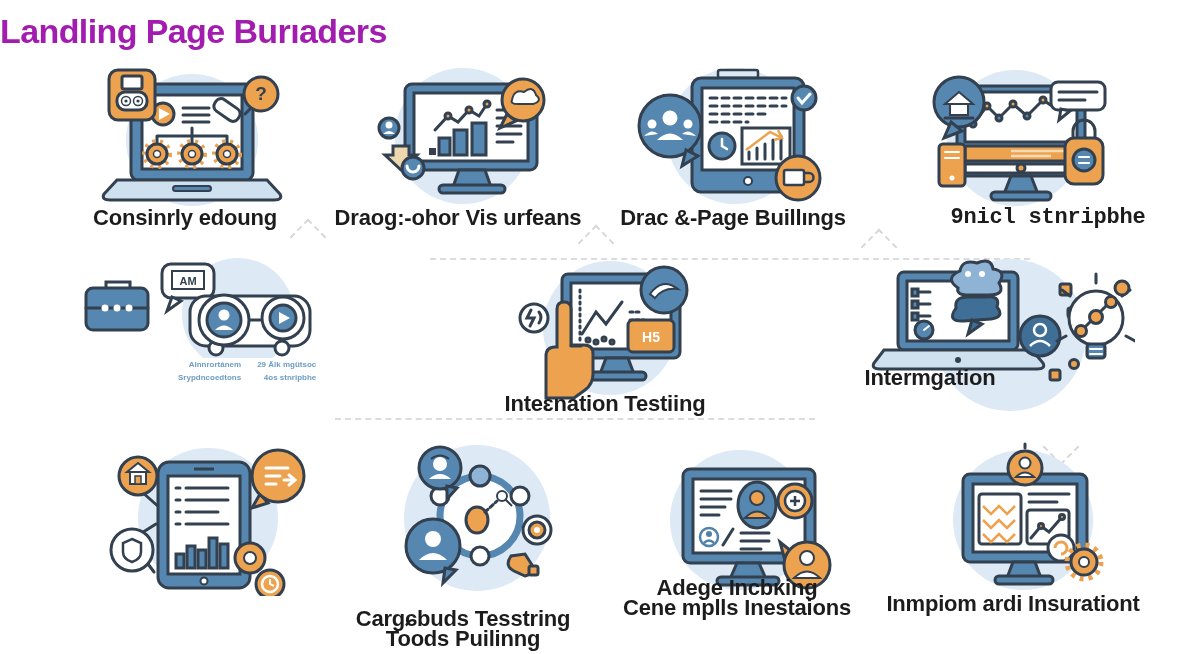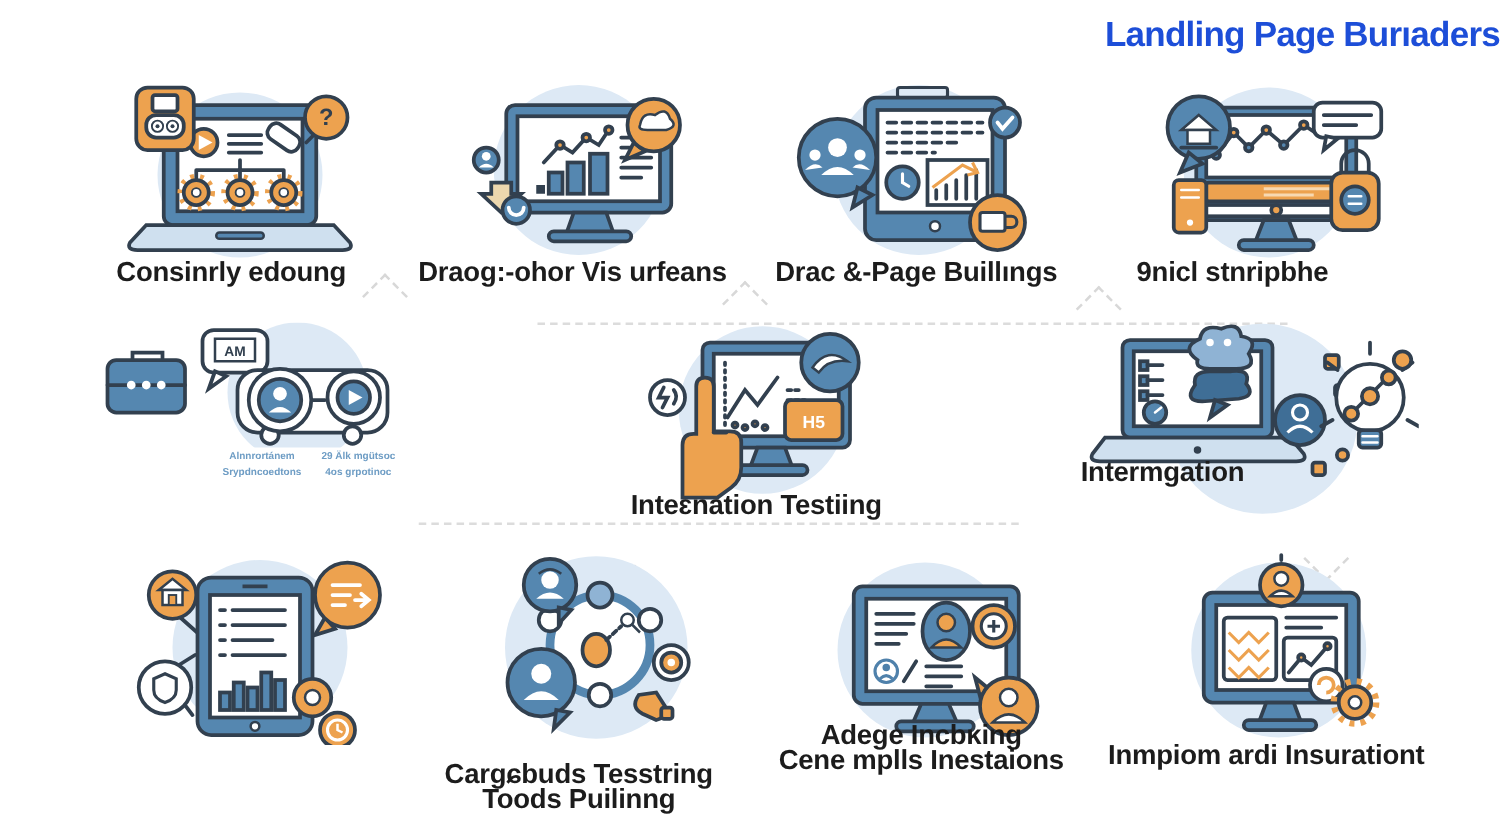--- a/index.html
+++ b/index.html
@@ -1,34 +1,34 @@
 <!DOCTYPE html>
 <html><head>
 <meta charset="utf-8">
 <style>
   html,body{margin:0;padding:0;background:#ffffff;}
   body{width:1200px;height:654px;overflow:hidden;font-family:"Liberation Sans","DejaVu Sans",sans-serif;}
   .canvas{position:relative;width:1200px;height:654px;background:#fff;}
-  .title{position:absolute;left:0;top:12px;width:100%;text-align:right;font-size:28px;font-weight:bold;color:#1d4ed8;letter-spacing:-0.6px;}
+  .title{position:absolute;left:0;top:12px;width:100%;text-align:left;font-size:34px;font-weight:bold;color:#a21caf;letter-spacing:-0.6px;}
   .cap{position:absolute;font-size:22px;font-weight:bold;color:#1c1c1c;text-align:center;letter-spacing:-0.2px;line-height:20px;}
   .icon{position:absolute;}
   
   .bgc{fill:#dde9f5;}
   .bl{fill:#5587b0;stroke:#32404f;stroke-width:3;}
   .bl2{fill:#8fb3d4;stroke:#32404f;stroke-width:3;}
   .bld{fill:#3f6e96;stroke:#32404f;stroke-width:3;}
   .wh{fill:#ffffff;stroke:#32404f;stroke-width:3;}
   .or{fill:#eda24f;stroke:#32404f;stroke-width:3;}
   .tn{fill:#ecd7ae;stroke:#32404f;stroke-width:3;}
   .lb{fill:#cfe0ef;stroke:#32404f;stroke-width:3;}
   .ln{stroke:#32404f;stroke-width:3;fill:none;stroke-linecap:round;}
   .lnw{stroke:#ffffff;fill:none;stroke-linecap:round;}
   .svgtxt{font-family:"Liberation Sans","DejaVu Sans",sans-serif;font-weight:bold;}
   
-  .mini-labels{position:absolute;display:flex;gap:16px;font-size:8px;font-weight:bold;color:#6d9cc4;text-align:center;line-height:13px;}
+  .mini-labels{position:absolute;display:flex;gap:16px;font-size:8px;font-weight:bold;color:#6d9cc4;text-align:right;line-height:13px;}
   
   .dash-line{position:absolute;border-top:2px dashed #dcdcdc;height:0;}
   .chev-up{position:absolute;width:24px;height:24px;border-left:2px dashed #d8d8d8;border-top:2px dashed #d8d8d8;transform:rotate(45deg);}
   .chev-down{position:absolute;width:24px;height:24px;border-left:2px dashed #d8d8d8;border-top:2px dashed #d8d8d8;transform:rotate(225deg);}
 </style>
 </head>
 <body>
 
 <div class="canvas">
 
@@ -189,21 +189,21 @@
     </g>
     <g>
       <path class="ln" d="M158 80 v-7 a11 11 0 0 1 22 0 v7"></path>
       <rect class="or" x="150" y="80" width="38" height="46" rx="9"></rect>
       <circle class="bl" cx="169" cy="102" r="11" stroke-width="2.5"></circle>
       <path class="lnw" stroke-width="2" d="M164 99 h10 M164 105 h10"></path>
     </g>
     <path class="bl" d="M96 118 h20 l7 18 h-34 z"></path>
     <rect class="bl" x="76" y="134" width="60" height="8" rx="4"></rect>
   </svg>
-  <div class="cap" style="left:856px;top:208px;width:260px;">9nicl stnripbhe</div>
+  <div class="cap" style="left:918px;top:208px;width:260px;font-family:Liberation Mono, monospace;">9nicl stnripbhe</div>
 
   <div class="icon" style="left:70px;top:258px;width:262px;height:142px;">
     <svg width="262" height="100" viewBox="0 0 262 100">
       <circle class="bgc" cx="168" cy="56" r="56"></circle>
       <g>
         <path class="ln" d="M36 30 v-6 h24 v6"></path>
         <rect class="bl" x="16" y="30" width="62" height="42" rx="7"></rect>
         <path class="ln" stroke-width="2" d="M16 50 h62"></path>
         <circle cx="35" cy="50" r="3.5" fill="#ffffff"></circle>
           <circle cx="47" cy="50" r="3.5" fill="#ffffff"></circle>
@@ -228,21 +228,21 @@
           <path d="M145 72 q9 -9 18 0 z" fill="#ffffff"></path>
       </g>
       <g>
         <circle class="wh" cx="213" cy="60" r="21"></circle>
         <circle class="bl" cx="213" cy="60" r="13" stroke-width="2.5"></circle>
         <path d="M209 54 l11 6 -11 6 z" fill="#ffffff"></path>
       </g>
     </svg>
     <div class="mini-labels" style="left:108px;top:100px;">
       <div><span>Alnnrortánem</span><br><span>Srypdncoedtons</span></div>
-      <div><span>29 Älk mgütsoc</span><br><span>4os grpotinoc</span></div>
+      <div><span>29 Älk mgütsoc</span><br><span>4os stnripbhe</span></div>
     </div>
   </div>
 
   <svg class="icon" style="left:500px;top:260px;" width="210" height="140" viewBox="0 0 210 140">
     <circle class="bgc" cx="110" cy="68" r="67"></circle>
     <rect class="bl" x="62" y="14" width="118" height="84" rx="6"></rect>
     <rect class="wh" x="71" y="23" width="100" height="66"></rect>
     <path class="ln" stroke-width="2" stroke-dasharray="2 4" d="M80 30 v52"></path>
     <path class="ln" stroke-width="2.5" d="M82 74 L96 52 L106 64 L122 42"></path>
     <circle class="or" cx="88" cy="80" r="2" stroke-width="1"></circle>

